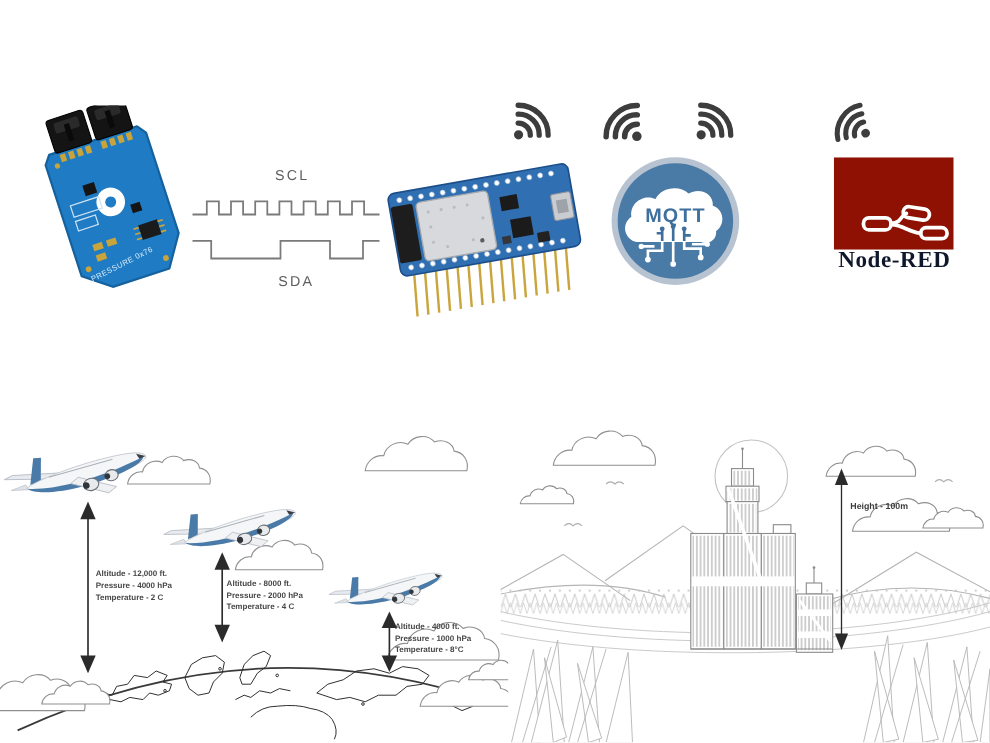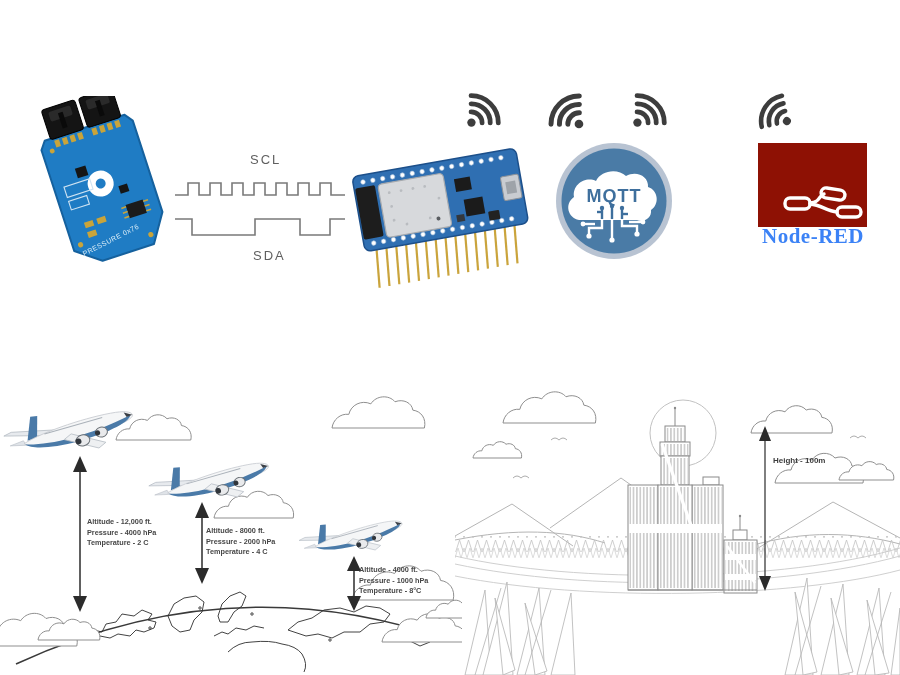--- a/index.html
+++ b/index.html
@@ -1,21 +1,21 @@
 <!DOCTYPE html>
 <html><head>
 <meta charset="utf-8">
 <style>
   html,body{margin:0;padding:0;background:#fff;}
   .canvas{position:relative;width:900px;height:675px;background:#ffffff;overflow:hidden;
           font-family:"Liberation Sans",sans-serif;}
   .abs{position:absolute;}
   .nr-label{position:absolute;left:746px;top:224px;width:134px;text-align:center;
             font-family:"Liberation Serif",serif;font-weight:700;font-size:21px;
-            color:#3b82f6;letter-spacing:.5px;}
+            color:#0f172a;letter-spacing:.5px;}
   svg text{font-family:"Liberation Sans",sans-serif;}
 </style>
 </head>
 <body>
 
 <div class="canvas">
 
   <svg width="0" height="0" style="position:absolute" aria-hidden="true">
     <defs>
       <g id="wifiIcon">

